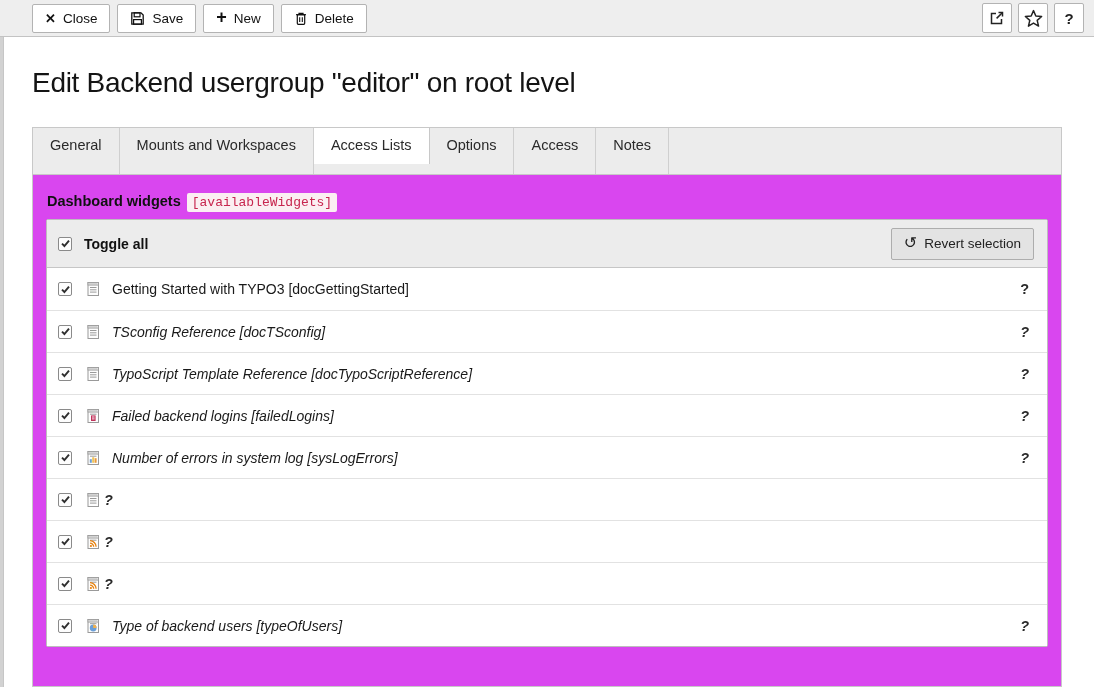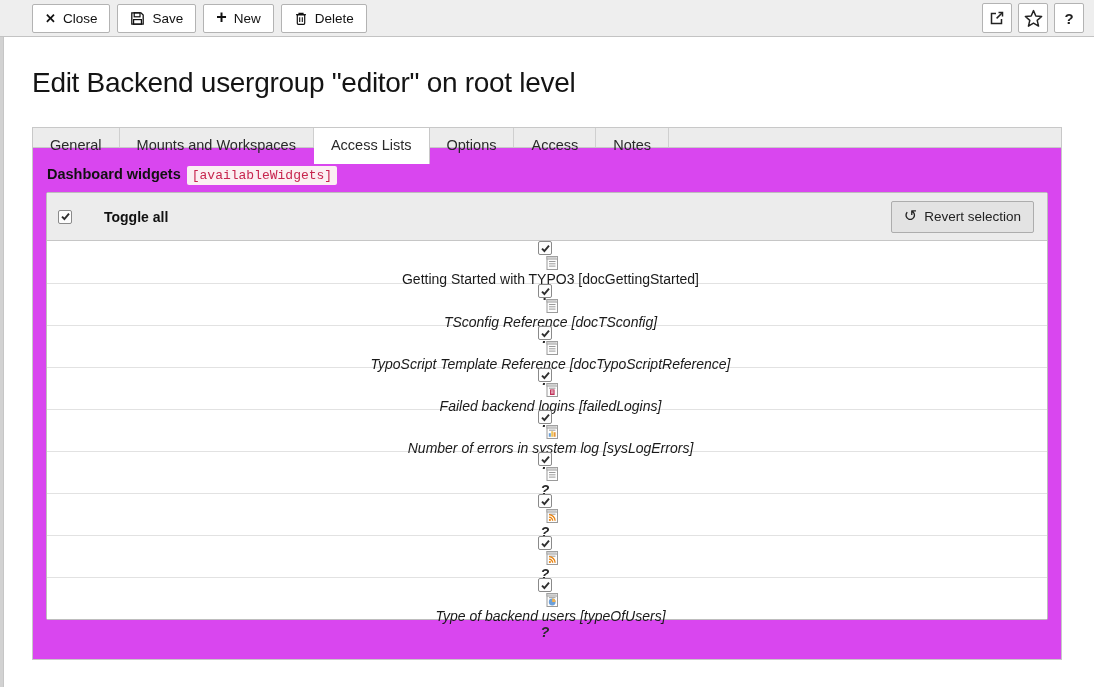--- a/index.html
+++ b/index.html
@@ -25,48 +25,48 @@
   
   .main { display:flex; height:650px; }
   .left-strip { width:4px; background:#d2d2d2; border-right:1px solid #c6c6c6; flex:none; }
   .content { flex:1; padding:0 32px 0 28px; }
 
   .page-title { margin-top:30px; font-size:28px; font-weight:400; color:#141414;
     letter-spacing:-0.3px; }
 
   
   .tabbar { margin-top:28px; display:flex; background:#ececec;
-    border:1px solid #c8c8c8; border-bottom:none; height:20px; }
+    border:1px solid #c8c8c8; border-bottom:none; height:47px; }
   .tab { padding:0 17px; line-height:34px; font-size:14.5px; color:#2a2a2a;
     border-right:1px solid #cfcfcf; cursor:pointer; }
   .tab.active { background:#ffffff; position:relative; z-index:2; height:36px;
     margin-bottom:-1px; border-right:1px solid #c8c8c8; }
 
   
   .panel { background:#d946ef; border:1px solid #c8c8c8; height:513px;
     padding:13px 13px 0 13px; overflow:hidden; }
   .section-label { margin:5px 0 9px 1px; font-size:14.5px; }
   .section-label b { font-weight:700; color:#111; }
   .code-tag { font-family:"Liberation Mono","DejaVu Sans Mono",monospace;
     font-size:13px; color:#c7254e; background:#fbeff2; padding:2px 5px;
     border-radius:2px; margin-left:6px; }
 
   
   .wtable { background:#fff; border:1px solid #bdbdbd; border-radius:2px; }
   .thead { height:48px; background:#ececec; border-bottom:1px solid #c6c6c6;
-    display:flex; align-items:center; padding:0 13px 0 11px;gap:20px; }
+    display:flex; align-items:center; padding:0 13px 0 11px; }
   .toggle-label { margin-left:12px; font-weight:700; font-size:14px; color:#111; }
   .spacer { flex:1; }
   .revert-btn { display:inline-flex; align-items:center; gap:7px; height:32px;
     padding:0 12px; background:#e3e3e3; border:1px solid #adadad; border-radius:2px;
     font-size:13.5px; color:#222; cursor:pointer; }
   .revert-glyph { font-size:16px; line-height:1; color:#222; margin-top:-1px; }
 
   .trow { height:42px; display:flex; align-items:center; padding:0 15px 0 11px;
-    background:#fff;flex-direction:column; }
+    background:#fff; }
   .trow + .trow { border-top:1px solid #e2e2e2;font-style:italic; }
   .cb { width:14px; height:14px; background:#fdfdfd; border:1px solid #8a8a8a;
     border-radius:2px; display:inline-flex; align-items:center; justify-content:center;
     flex:none; cursor:pointer; }
   .ricon { margin-left:13px; width:16px; height:16px; flex:none; }
   .rlabel { margin-left:11px; font-size:14px; color:#1a1a1a; flex:1; }
   .rhelp { font-weight:700; font-size:14.5px; color:#2a2a2a; cursor:pointer;
     padding:0 3px; }
 </style>
 </head>

